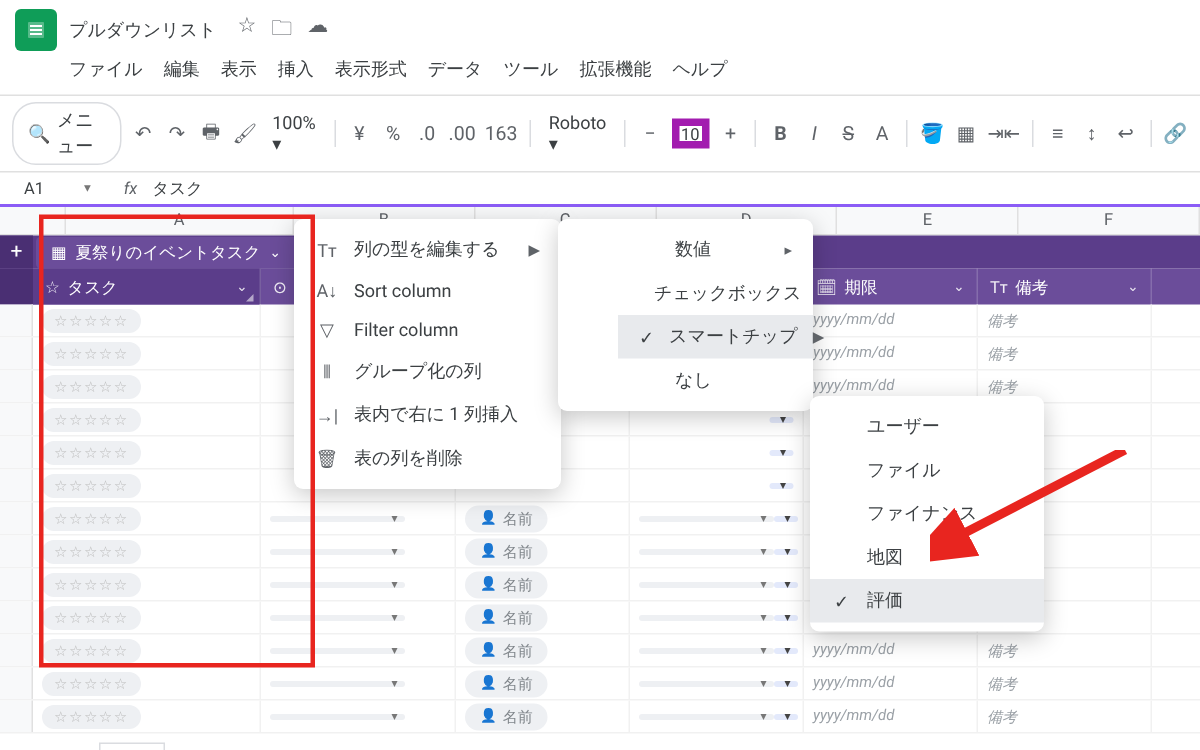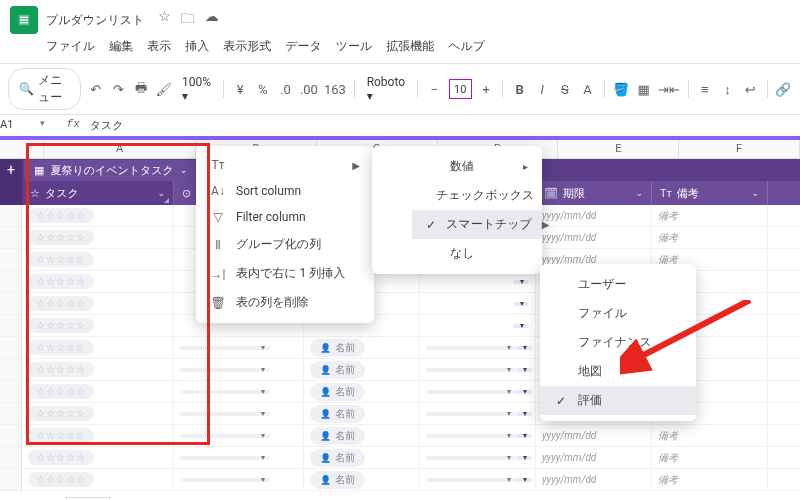--- a/index.html
+++ b/index.html
@@ -10,24 +10,24 @@
   .doc-title { font-size: 12px; color: #3c4043; }
   .title-icons { display: flex; gap: 10px; margin-left: 6px; }
   .title-icons span { color: #5f6368; font-size: 14px; }
   .menubar { display: flex; gap: 14px; padding: 2px 10px 8px 46px; font-size: 12px; color: #3c4043; }
   .menubar span { cursor: pointer; }
   .toolbar { display: flex; align-items: center; gap: 6px; padding: 4px 8px; border-top: 1px solid #e0e0e0; border-bottom: 1px solid #e0e0e0; background: #fff; }
   .tb-pill { display: flex; align-items: center; gap: 4px; border: 1px solid #dadce0; border-radius: 16px; padding: 3px 10px; font-size: 12px; color: #3c4043; }
   .tb-btn { width: 22px; height: 22px; display: flex; align-items: center; justify-content: center; color: #5f6368; font-size: 13px; border-radius: 3px; cursor: pointer; }
   .tb-sep { width: 1px; height: 18px; background: #dadce0; margin: 0 2px; }
   .tb-text { font-size: 12px; color: #3c4043; padding: 0 4px; }
-  .tb-box { width: 30px; height: 20px; border: 1px solid #a21caf; display: flex; align-items: center; justify-content: center; font-size: 11px; }
-  .namebox-row { display: flex; align-items: flex-start; padding: 3px 0; border-bottom: 4px solid #8b5cf6; font-size: 11px; }
+  .tb-box { width: 30px; height: 20px; border: 5px solid #a21caf; display: flex; align-items: center; justify-content: center; font-size: 11px; }
+  .namebox-row { display: flex; align-items: center; padding: 3px 16px; border-bottom: 2px solid #8b5cf6; font-size: 11px; }
   .namebox { width: 40px; color: #3c4043; }
-  .fx { font-style: italic; color: #5f6368; margin: 0 10px 0 22px; font-size: 11px; font-family: Liberation Mono, monospace; }
+  .fx { font-style: italic; color: #5f6368; margin: 0 10px 0 22px; font-size: 11px; }
   .sheet { position: relative; }
   .col-headers { display: flex; background: #f8f9fa; border-bottom: 1px solid #e0e0e0; }
   .corner { width: 44px; height: 18px; border-right: 1px solid #e0e0e0; }
   .col-h { flex: 1; min-width: 116px; height: 18px; text-align: center; font-size: 11px; color: #5f6368; border-right: 1px solid #e0e0e0; line-height: 18px; }
   .col-h.a { min-width: 152px; }
   .band-row { position: relative; display: flex; align-items: center; background: #5b3d8a; height: 22px; }
   .band-plus { width: 22px; display: flex; align-items: center; justify-content: center; color: #fff; background: #4a2f73; height: 100%; font-size: 14px; }
   .view-chip { display: flex; align-items: center; gap: 6px; background: #6b4d9a; color: #fff; font-size: 11px; padding: 3px 10px; margin-left: 2px; border-radius: 3px; }
   .header-row { display: flex; background: #6b4d9a; color: #fff; font-size: 11px; height: 24px; }
   .header-row .spacer { width: 22px; background: #4a2f73; }
@@ -490,20 +490,21 @@
       <marker id="ah" markerWidth="10" markerHeight="10" refX="2" refY="3" orient="auto">
         <path d="M0,0 L0,6 L8,3 z" fill="#e8251f"></path>
       </marker>
     </defs>
   <line x1="130" y1="0" x2="14" y2="60" stroke="#e8251f" stroke-width="6" marker-end="url(#ah)"></line>
 </svg>
 
 <div id="menu1" class="menu">
     <div class="mi">
       <span class="mico">Tт</span>
+      <span>列の型を編集する</span>
       <span class="sub">▶</span>
     </div>
     <div class="mi">
       <span class="mico">A↓</span>
       <span>Sort column</span>
     </div>
     <div class="mi">
       <span class="mico">▽</span>
       <span>Filter column</span>
     </div>

